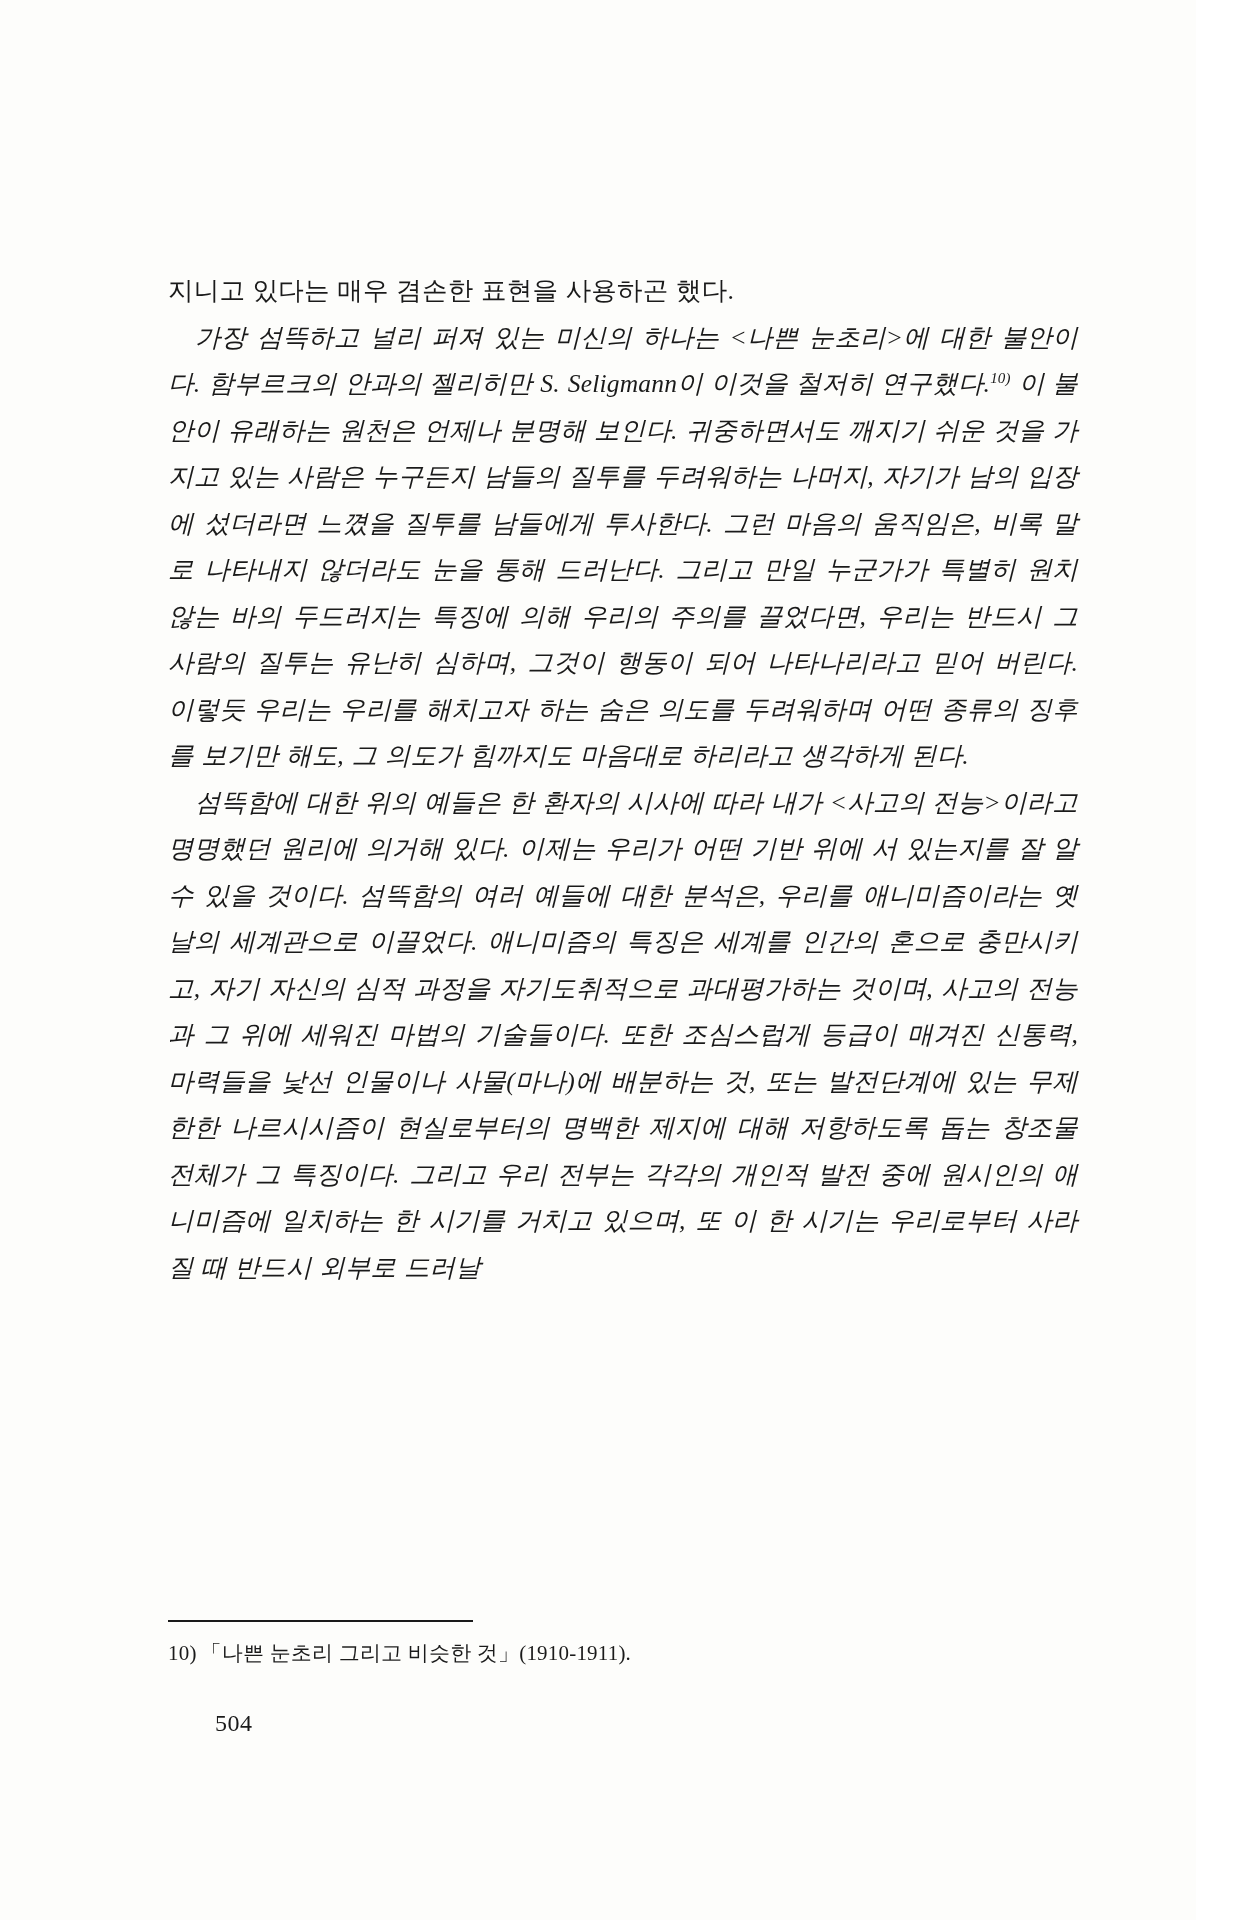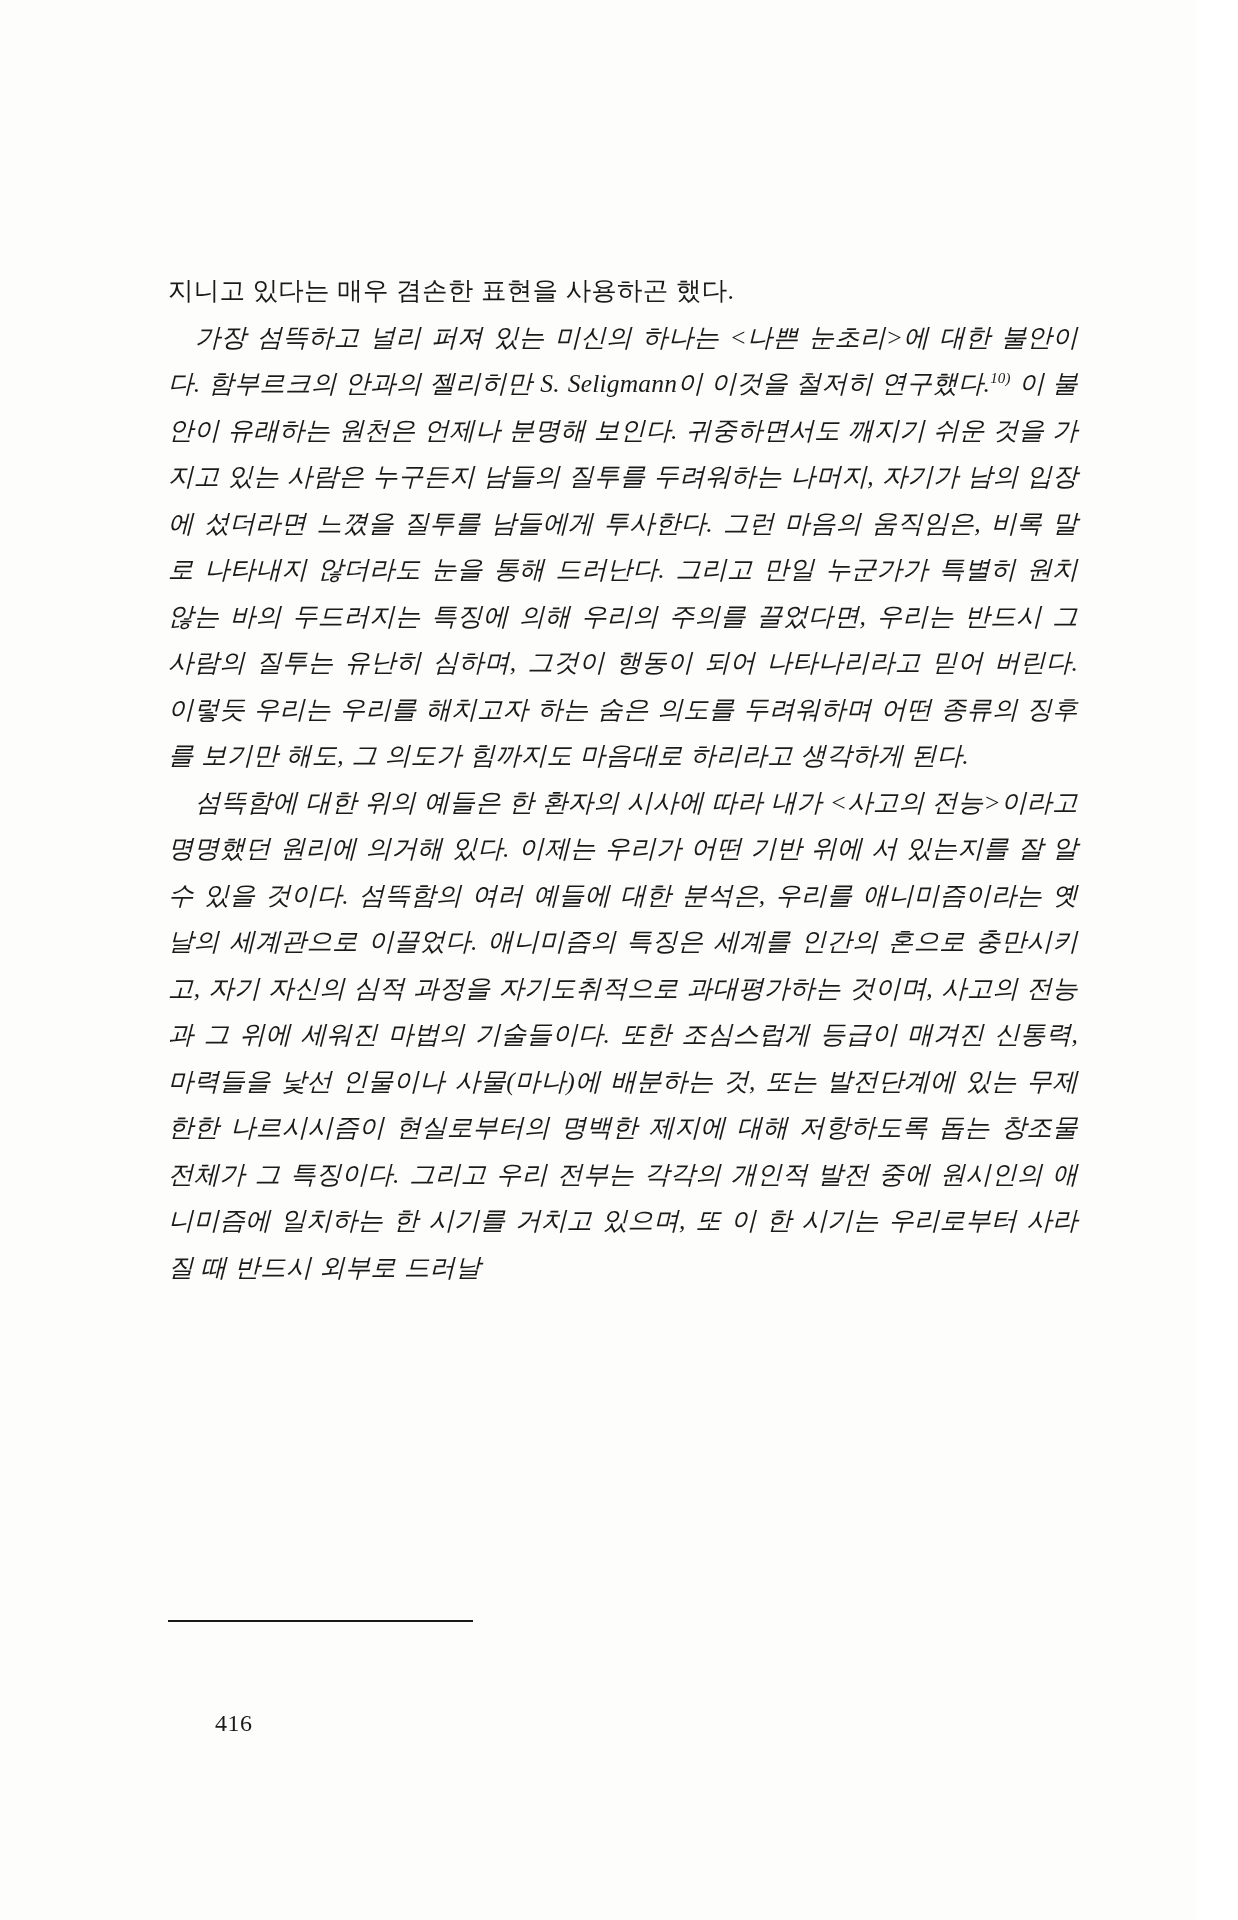--- a/index.html
+++ b/index.html
@@ -81,16 +81,19 @@
 <div class="page">
 
   <div class="text-block">
     <p class="para-1">지니고 있다는 매우 겸손한 표현을 사용하곤 했다.</p>
     <p class="indent para-2"><span>가장 섬뜩하고 널리 퍼져 있는 미신의 하나는 &lt;나쁜 눈초리&gt;에 대한 불안이다. 함부르크의 안과의 젤리히만 S. Seligmann이 이것을 철저히 연구했다.</span><sup>10)</sup><span> 이 불안이 유래하는 원천은 언제나 분명해 보인다. 귀중하면서도 깨지기 쉬운 것을 가지고 있는 사람은 누구든지 남들의 질투를 두려워하는 나머지, 자기가 남의 입장에 섰더라면 느꼈을 질투를 남들에게 투사한다. 그런 마음의 움직임은, 비록 말로 나타내지 않더라도 눈을 통해 드러난다. 그리고 만일 누군가가 특별히 원치 않는 바의 두드러지는 특징에 의해 우리의 주의를 끌었다면, 우리는 반드시 그 사람의 질투는 유난히 심하며, 그것이 행동이 되어 나타나리라고 믿어 버린다. 이렇듯 우리는 우리를 해치고자 하는 숨은 의도를 두려워하며 어떤 종류의 징후를 보기만 해도, 그 의도가 힘까지도 마음대로 하리라고 생각하게 된다.</span></p>
     <p class="indent para-3">섬뜩함에 대한 위의 예들은 한 환자의 시사에 따라 내가 &lt;사고의 전능&gt;이라고 명명했던 원리에 의거해 있다. 이제는 우리가 어떤 기반 위에 서 있는지를 잘 알 수 있을 것이다. 섬뜩함의 여러 예들에 대한 분석은, 우리를 애니미즘이라는 옛날의 세계관으로 이끌었다. 애니미즘의 특징은 세계를 인간의 혼으로 충만시키고, 자기 자신의 심적 과정을 자기도취적으로 과대평가하는 것이며, 사고의 전능과 그 위에 세워진 마법의 기술들이다. 또한 조심스럽게 등급이 매겨진 신통력, 마력들을 낯선 인물이나 사물(마나)에 배분하는 것, 또는 발전단계에 있는 무제한한 나르시시즘이 현실로부터의 명백한 제지에 대해 저항하도록 돕는 창조물 전체가 그 특징이다. 그리고 우리 전부는 각각의 개인적 발전 중에 원시인의 애니미즘에 일치하는 한 시기를 거치고 있으며, 또 이 한 시기는 우리로부터 사라질 때 반드시 외부로 드러날</p>
   </div>
 
   <div class="footnote-rule"></div>
 
+  <div class="footnote">
+    <span class="fn-num">10)</span><span>「나쁜 눈초리 그리고 비슷한 것」(1910-1911).</span>
+  </div>
 
-  <div class="page-number">416</div>
+  <div class="page-number">504</div>
 
 </div>
 
 </body></html>

